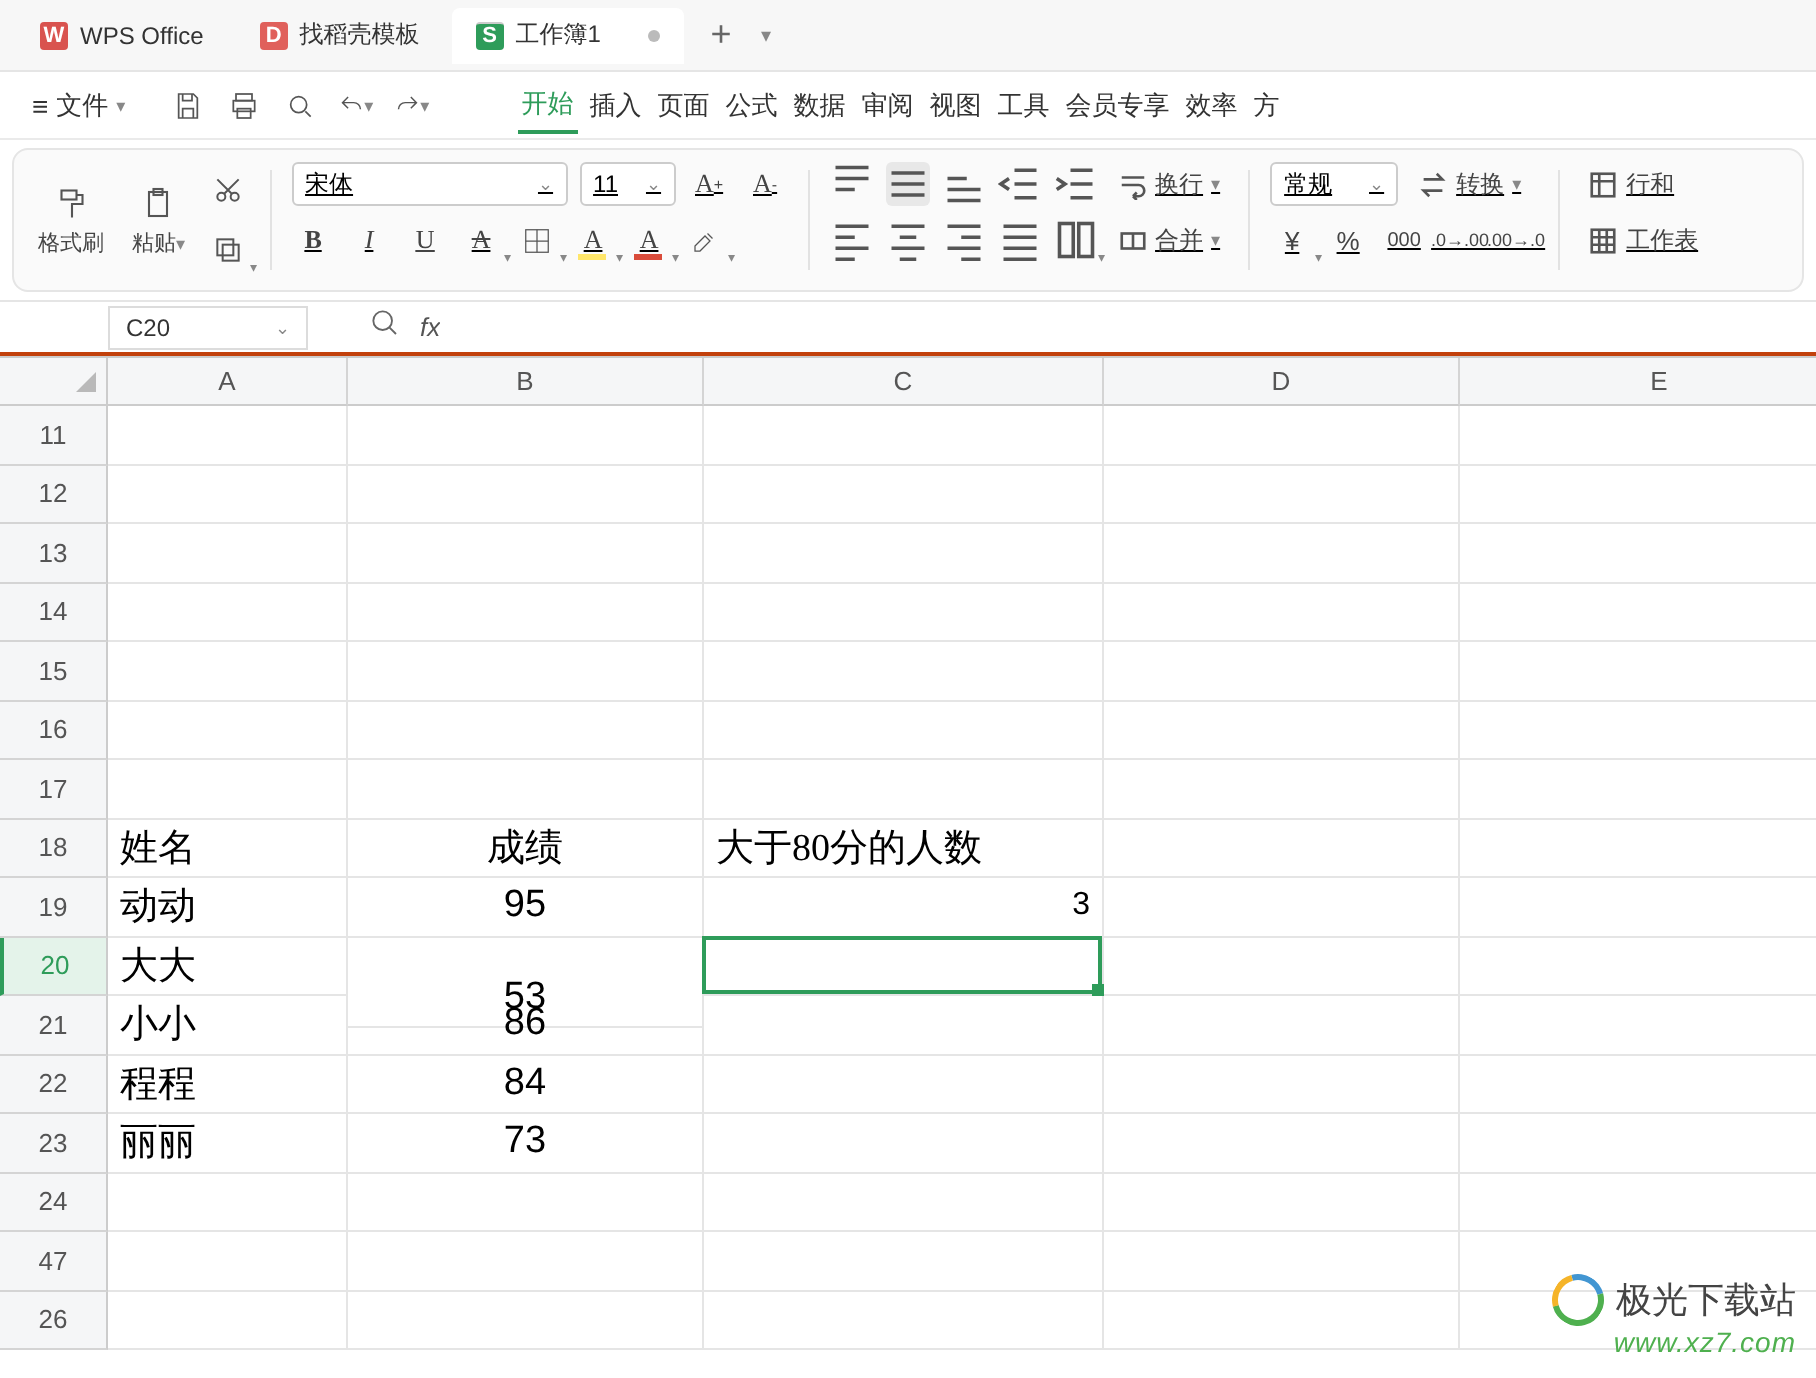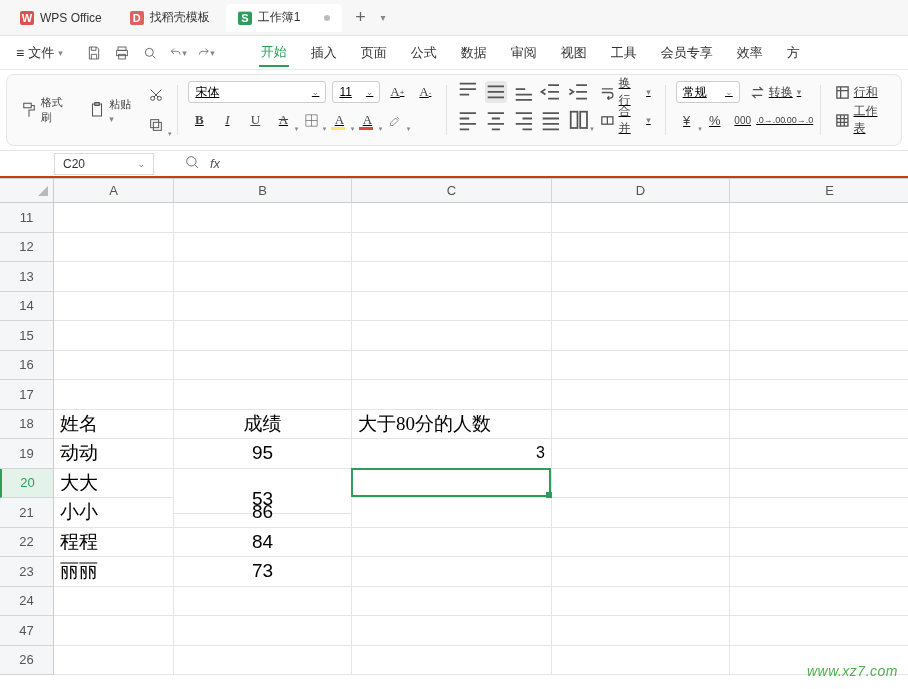--- a/index.html
+++ b/index.html
@@ -17,27 +17,27 @@
 .add-tab { width: 28px; height: 28px; display: flex; align-items: center; justify-content: center; font-size: 18px; color: #666; }
 .tab-chevron { font-size: 10px; color: #888; margin-left: 6px; }
 
 
 .menubar { height: 34px; display: flex; align-items: center; padding-left: 8px; gap: 4px; border-bottom: 1px solid #eaeaea;}
 .file-btn { display: flex; align-items: center; gap: 4px; padding: 4px 8px; font-size: 13px; color: #333; }
 .hamburger { font-size: 14px; }
 .qat { display: flex; align-items: center; gap: 10px; margin-left: 10px; }
 .qat-icon { width: 18px; height: 18px; display: flex; align-items: center; justify-content: center; color: #555; font-size: 14px; }
 .qat svg { width: 16px; height: 16px; stroke: #555; fill: none; stroke-width: 1.3; }
-.menu-tabs { display: flex; align-items: center; gap: 20px; margin-left: 40px; font-size: 13px; color: #333; }
+.menu-tabs { display: flex; align-items: center; gap: 4px; margin-left: 40px; font-size: 13px; color: #333; }
 .menu-tab { padding: 4px 2px; }
 .menu-tab.active { color: #2e9c5a; border-bottom: 2px solid #2e9c5a; font-weight: 500; }
 
 
 .ribbon { height: 72px; background: #fafafa; border: 1px solid #e5e5e5; margin: 4px 6px 0 6px; border-radius: 8px; display: flex; align-items: stretch; padding: 6px 8px; gap: 6px; }
-.rgroup { display: flex; flex-direction: row; align-items: center; justify-content: space-between; padding: 0 4px; }
+.rgroup { display: flex; flex-direction: column; align-items: center; justify-content: space-between; padding: 0 4px; }
 .rgroup.big { justify-content: center; gap: 2px; }
 .rlabel { font-size: 11px; color: #444; }
 .ricon { width: 20px; height: 20px; display: flex; align-items: center; justify-content: center; }
 .ricon svg { width: 18px; height: 18px; stroke: #555; fill: none; stroke-width: 1.4; }
 .rcol { display: flex; flex-direction: column; gap: 4px; text-decoration: underline; }
 .rrow { display: flex; align-items: center; gap: 6px; }
 .vdiv { width: 1px; background: #e2e2e2; margin: 4px 4px; }
 .font-select { width: 138px; height: 22px; border: 1px solid #ccc; border-radius: 3px; font-size: 12px; padding: 0 6px; display: flex; align-items: center; justify-content: space-between; background: #fff; }
 .size-select { width: 48px; height: 22px; border: 1px solid #ccc; border-radius: 3px; font-size: 12px; padding: 0 6px; display: flex; align-items: center; justify-content: space-between; background: #fff; }
 .chev { font-size: 9px; color: #888; }
@@ -465,14 +465,18 @@
       <div class="cell" style="left: 298px; top: 442.5px; width: 200px;"></div>
       <div class="cell" style="left: 498px; top: 442.5px; width: 178px;"></div>
       <div class="cell" style="left: 676px; top: 442.5px; width: 200px;"></div>
       <div class="selection" style="left: 297px; top: 264.5px; width: 200px; height: 29.5px;">
         <div class="selhandle"></div>
       </div>
     </div>
 </div>
 
 <div class="watermark">
+  <div class="wm-logo">
+    <div class="lg"></div>
+    <span class="wm-name">极光下载站</span>
+  </div>
   <div class="wm-url">www.xz7.com</div>
 </div>
 
 </body></html>

